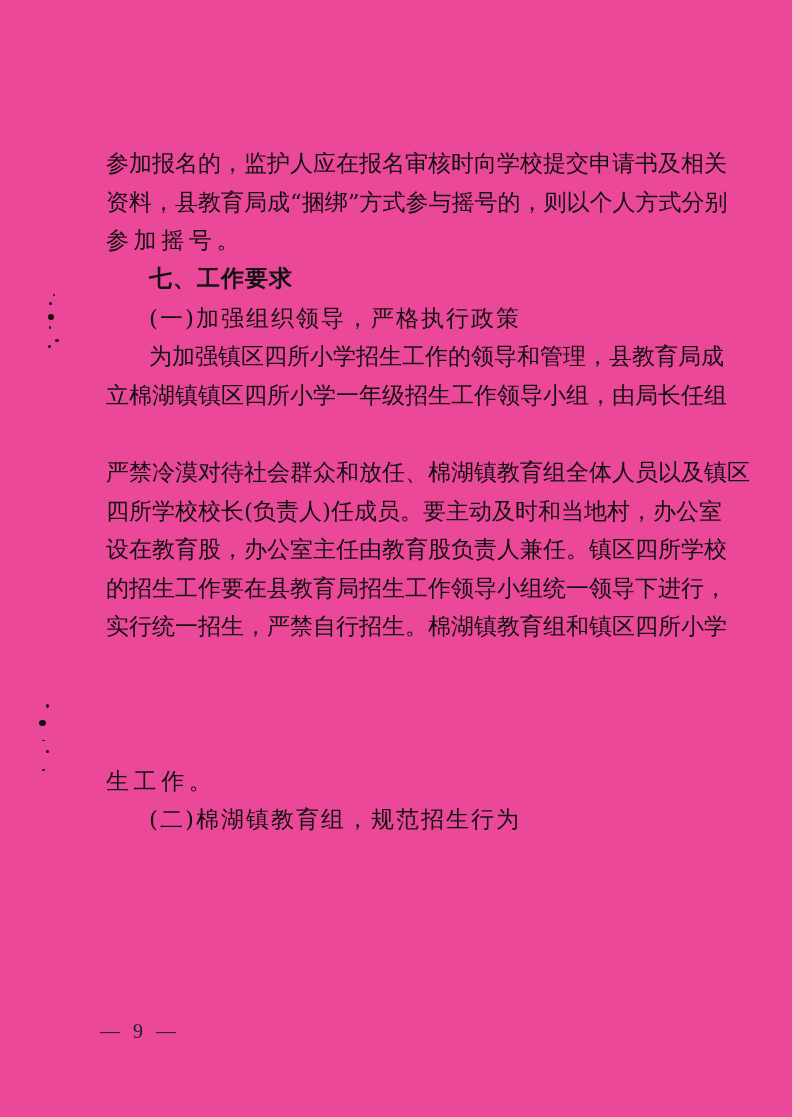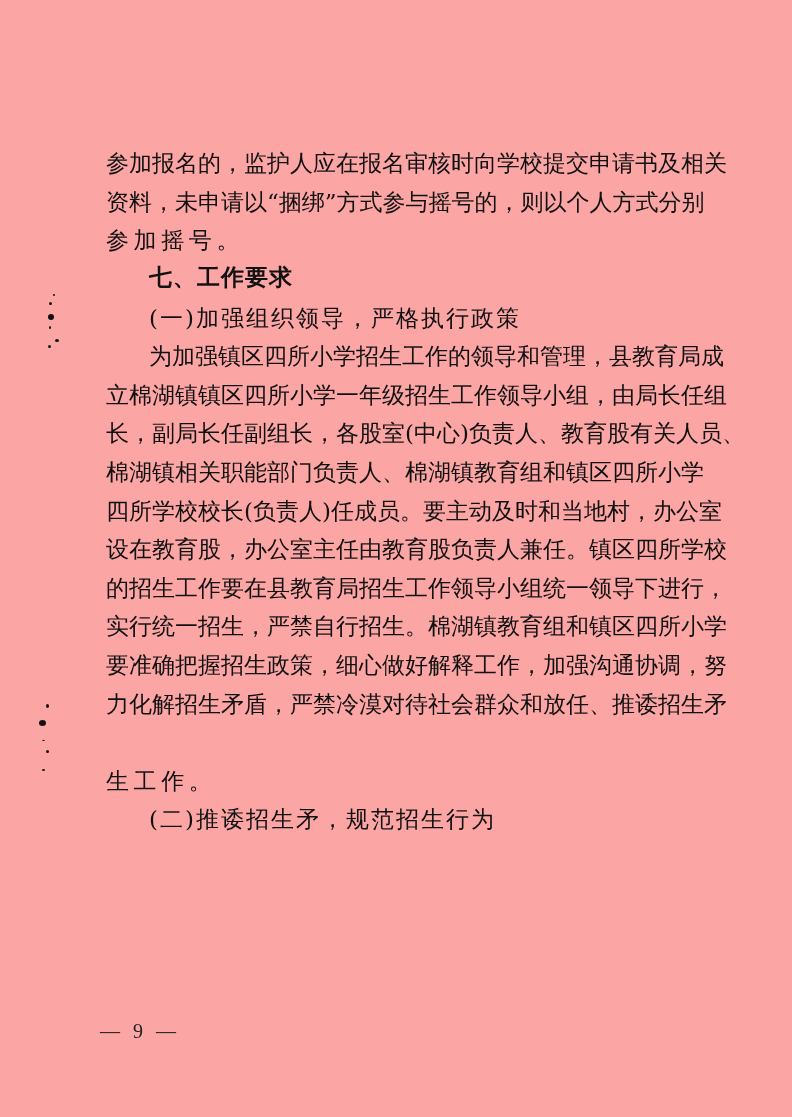--- a/index.html
+++ b/index.html
@@ -1,53 +1,50 @@
 <!DOCTYPE html>
 <html><head>
 <meta charset="utf-8">
 <style>
   html, body { margin: 0; padding: 0; background: #ffffff; }
   body { width: 792px; height: 1117px; position: relative; overflow: hidden;
          font-family: "DejaVu Serif", "Liberation Serif", serif; color: #111; }
-  .page { position: absolute; left: 0; top: 0; width: 792px; height: 1117px; background: #fca5a5; }
+  .page { position: absolute; left: 0; top: 0; width: 792px; height: 1117px; background: #ec4899; }
   .line { position: absolute; left: 106px; width: 586px; height: 38px; line-height: 38px;
           font-size: 23px; white-space: nowrap; letter-spacing: 4.6px; }
   .line.justify { text-align: justify; text-align-last: justify; letter-spacing: 0; }
   .line.indent { left: 149px; width: 543px; }
-  .heading { font-family: Liberation Mono, monospace; font-weight: bold; letter-spacing: 1px; }
+  .heading { font-family: Liberation Serif, serif; font-weight: bold; letter-spacing: 1px; }
   .sub { letter-spacing: 2px; }
   .page-number { position: absolute; left: 100px; top: 1020px; font-size: 20px;
                  font-family: "Liberation Serif", serif; letter-spacing: 4px; color: #222; }
   .speck { position: absolute; background: #111; border-radius: 50%; }
 </style>
 </head>
 <body>
 
 <div class="page">
 
   <div class="line justify" style="top:144px">参加报名的，监护人应在报名审核时向学校提交申请书及相关</div>
-  <div class="line justify" style="top:183px">资料，未申请以“捆绑”方式参与摇号的，则以个人方式分别</div>
+  <div class="line justify" style="top:183px">资料，县教育局成“捆绑”方式参与摇号的，则以个人方式分别</div>
   <div class="line" style="top:221px">参加摇号。</div>
 
   <div class="line indent heading" style="top:260px">七、工作要求</div>
   <div class="line indent justify" style="top:337px">为加强镇区四所小学招生工作的领导和管理，县教育局成</div>
 
   <div class="line indent sub" style="top:299px">(一)加强组织领导，严格执行政策</div>
   <div class="line justify" style="top:376px">立棉湖镇镇区四所小学一年级招生工作领导小组，由局长任组</div>
-  <div class="line justify" style="top:414px">长，副局长任副组长，各股室(中心)负责人、教育股有关人员、</div>
-  <div class="line justify" style="top:453px">棉湖镇相关职能部门负责人、棉湖镇教育组和镇区四所小学</div>
+  <div class="line justify" style="top:453px">严禁冷漠对待社会群众和放任、棉湖镇教育组全体人员以及镇区</div>
   <div class="line justify" style="top:492px">四所学校校长(负责人)任成员。要主动及时和当地村，办公室</div>
   <div class="line justify" style="top:530px">设在教育股，办公室主任由教育股负责人兼任。镇区四所学校</div>
   <div class="line justify" style="top:607px">实行统一招生，严禁自行招生。棉湖镇教育组和镇区四所小学</div>
   <div class="line justify" style="top:569px">的招生工作要在县教育局招生工作领导小组统一领导下进行，</div>
-  <div class="line justify" style="top:646px">要准确把握招生政策，细心做好解释工作，加强沟通协调，努</div>
-  <div class="line justify" style="top:685px">力化解招生矛盾，严禁冷漠对待社会群众和放任、推诿招生矛</div>
   <div class="line" style="top:762px">生工作。</div>
 
-  <div class="line indent sub" style="top:800px">(二)推诿招生矛，规范招生行为</div>
+  <div class="line indent sub" style="top:800px">(二)棉湖镇教育组，规范招生行为</div>
 
 
   <div class="page-number">— 9 —</div>
 
   <div class="speck" style="left:53px;top:294px;width:2px;height:2px"></div>
   <div class="speck" style="left:49px;top:302px;width:3px;height:3px"></div>
   <div class="speck" style="left:48px;top:314px;width:6px;height:6px"></div>
   <div class="speck" style="left:49px;top:326px;width:2px;height:3px"></div>
   <div class="speck" style="left:55px;top:339px;width:4px;height:3px"></div>
   <div class="speck" style="left:48px;top:345px;width:3px;height:3px"></div>

